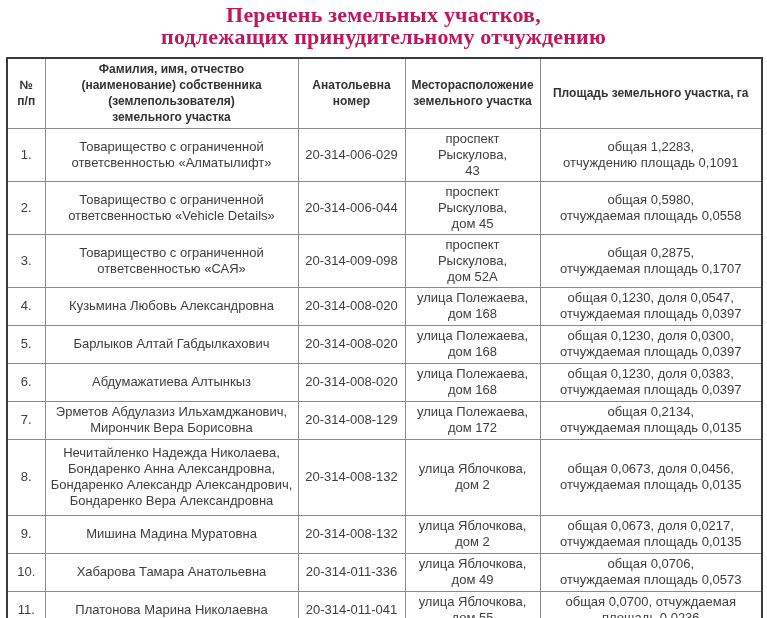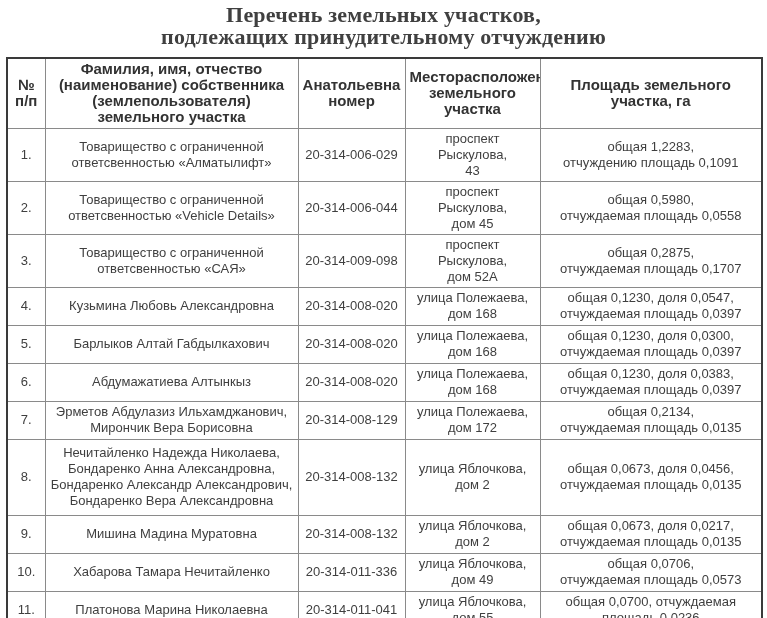--- a/index.html
+++ b/index.html
@@ -14,21 +14,21 @@
     overflow:hidden;
     background:#fff;
   }
   .doc-title {
     padding-top:4px;
     text-align:center;
     font-family:"Liberation Serif", serif;
     font-weight:bold;
     font-size:22px;
     line-height:22px;
-    color:#404040;
+    color:#be185d;
     white-space:pre-line;
     letter-spacing:0.2px;
   }
   table.land-table {
     margin:9px 5px 0 6px;
     width:755px;
     table-layout:fixed;
     border-collapse:collapse;
     border:2px solid #3a3a3a;
   }
@@ -36,21 +36,21 @@
     border:1px solid #8a8a8a;
     text-align:center;
     vertical-align:middle;
     white-space:pre-line;
     color:#3f3f3f;
     padding:2px 4px;
     overflow:hidden;
   }
   th {
     font-weight:bold;
-    font-size:15px;
+    font-size:12px;
     line-height:16px;
     height:70px;
     color:#333333;
   }
   td {
     font-size:13px;
     line-height:16px;
   }
   tbody tr { height:38px; }
   tbody tr:nth-child(8) { height:76px; }
@@ -184,21 +184,21 @@
     <td>Мишина Мадина Муратовна</td>
     <td>20-314-008-132</td>
     <td>улица Яблочкова,
 дом 2</td>
     <td>общая 0,0673, доля 0,0217,
 отчуждаемая площадь 0,0135</td>
   </tr>
 
   <tr>
     <td>10.</td>
-    <td>Хабарова Тамара Нечитайленко</td>
+    <td>Хабарова Тамара Анатольевна</td>
     <td>20-314-011-336</td>
     <td>улица Яблочкова,
 дом 49</td>
     <td>общая 0,0706,
 отчуждаемая площадь 0,0573</td>
   </tr>
 
   <tr>
     <td>11.</td>
     <td>Платонова Марина Николаевна</td>

